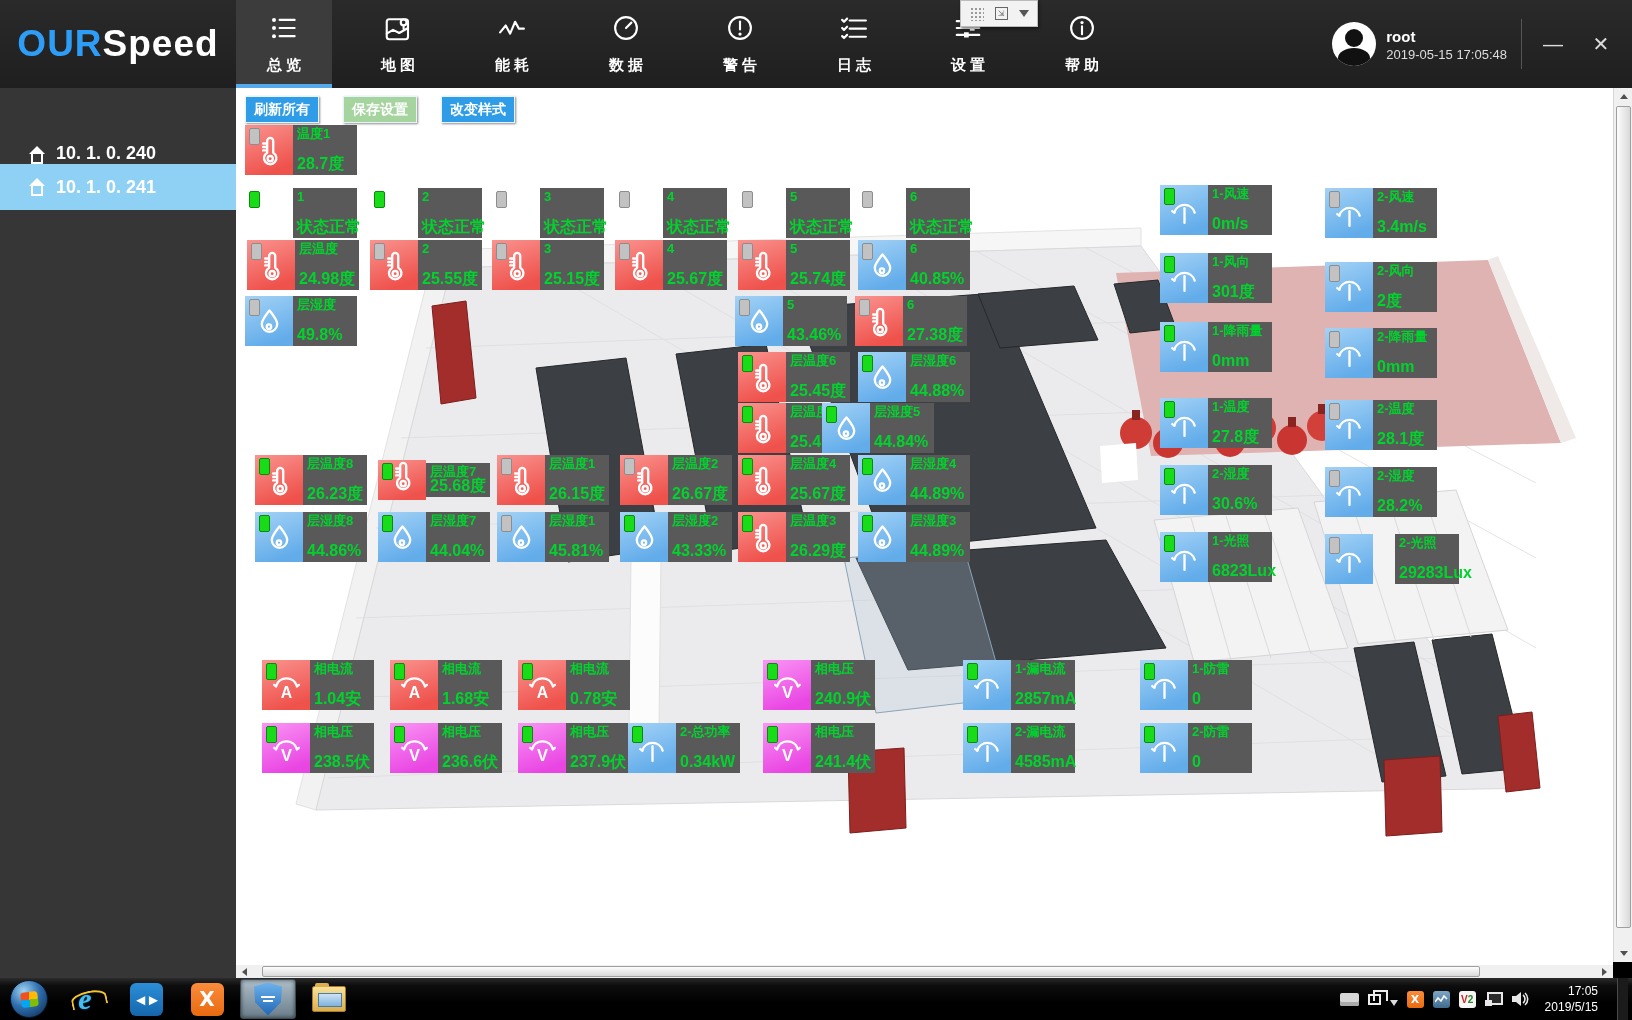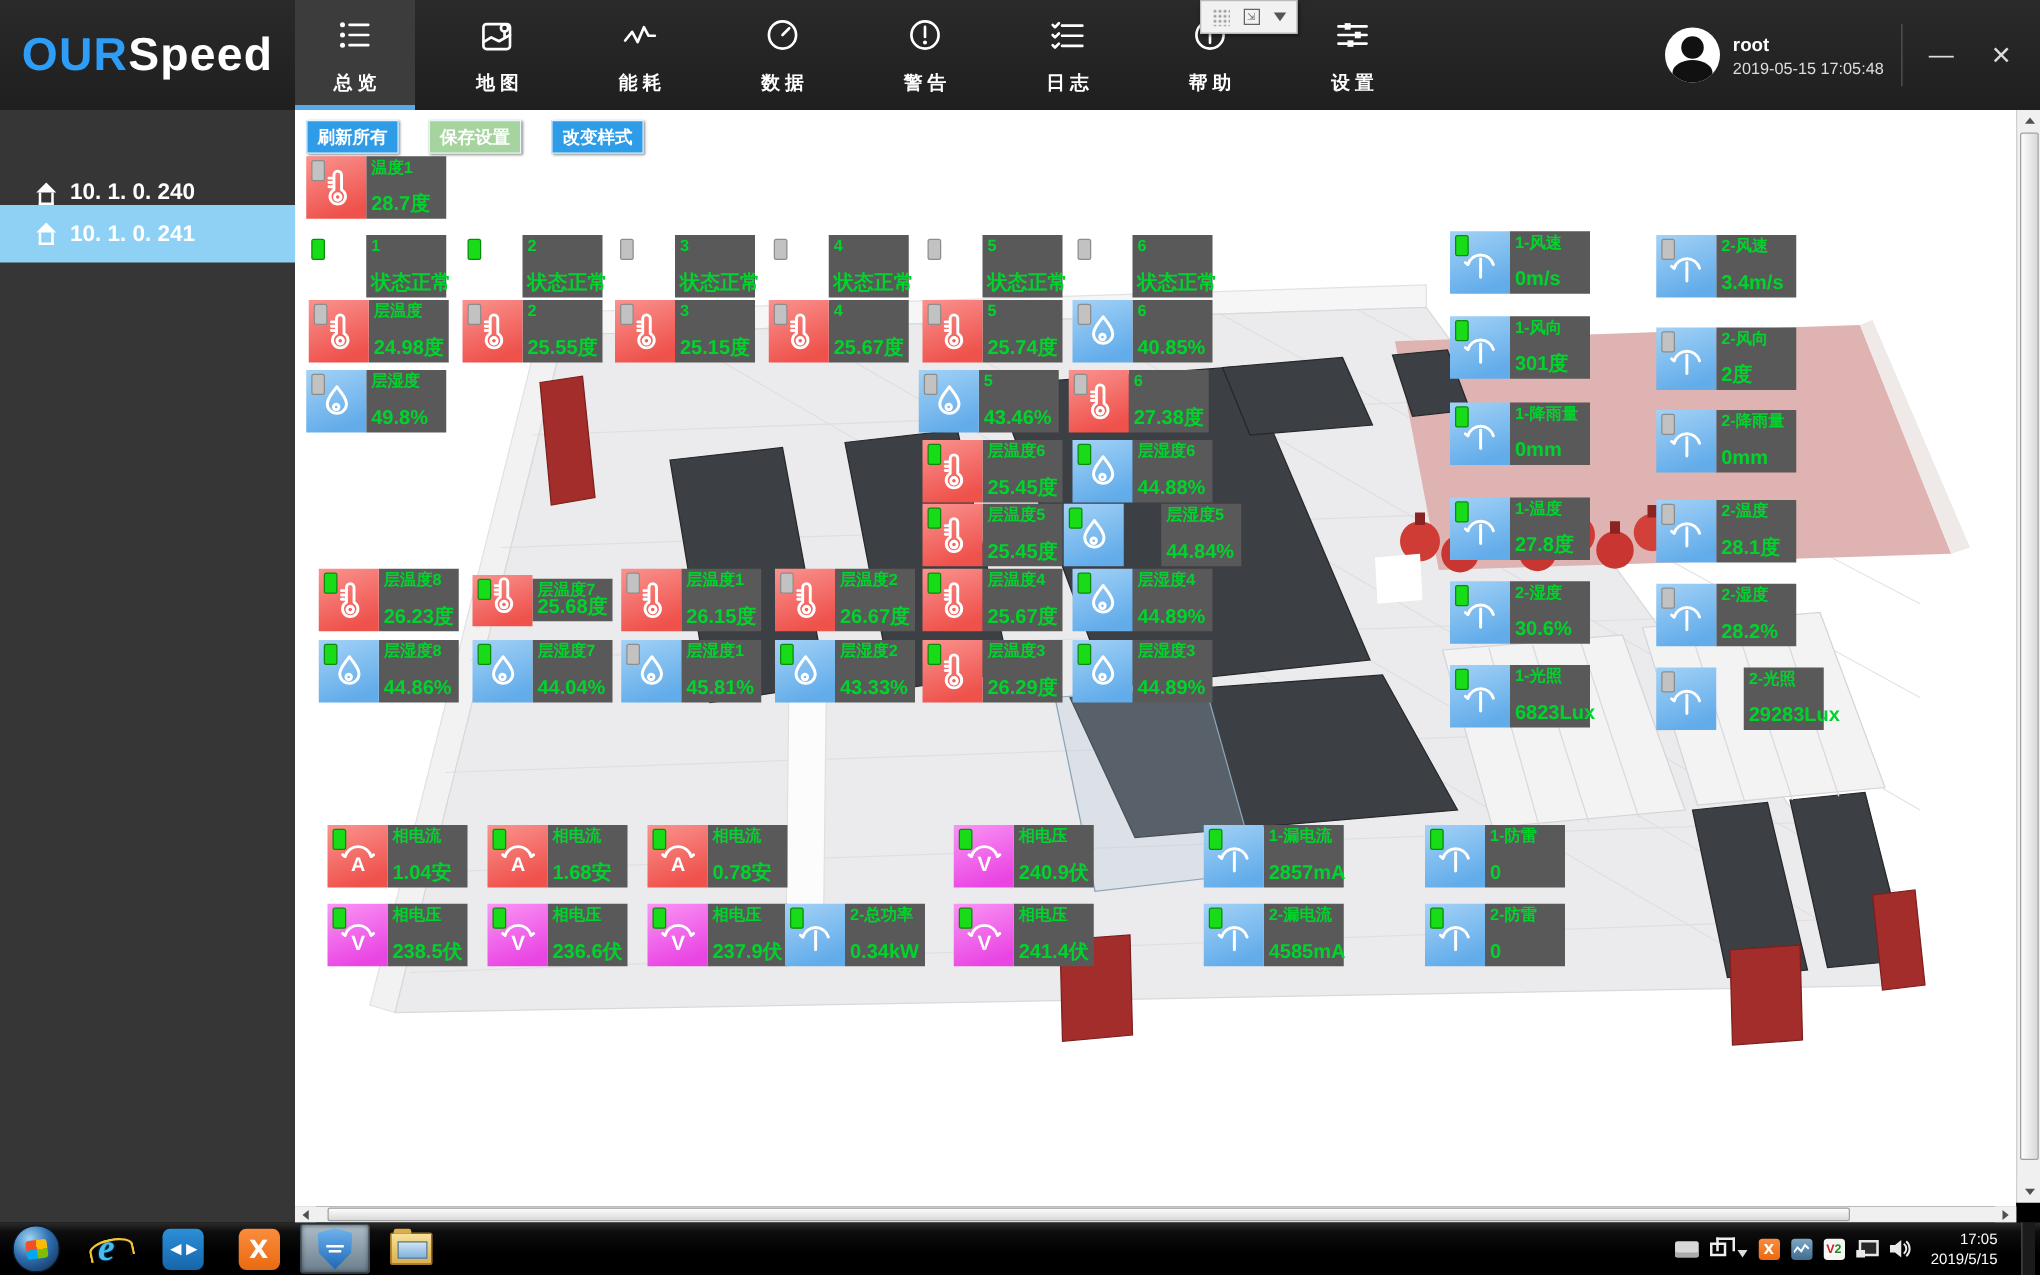--- a/index.html
+++ b/index.html
@@ -191,34 +191,34 @@
       </div>
       <div class="nav-tab">
         <span><svg viewBox="0 0 24 24">
             <path fill="none" stroke="#fff" stroke-width="1.7" stroke-linecap="round" stroke-linejoin="round" d="M8.5 6h13M8.5 12.5h13M8.5 19h13"></path>
             <path fill="none" stroke="#fff" stroke-width="1.7" stroke-linecap="round" stroke-linejoin="round" d="M2.5 5.5L4 7l2.5-2.5M2.5 12L4 13.5 6.5 11M2.5 18.5L4 20l2.5-2.5"></path>
           </svg></span>
                  <span class="nav-label">日 志</span>
       </div>
       <div class="nav-tab">
         <span><svg viewBox="0 0 24 24">
-            <circle fill="none" stroke="#fff" stroke-width="1.7" stroke-linecap="round" stroke-linejoin="round" cx="12" cy="12" r="8.7"></circle>
-            <circle cx="12" cy="7.6" r="1.3" fill="#fff"></circle>
-            <path fill="none" stroke="#fff" stroke-width="1.7" stroke-linecap="round" stroke-linejoin="round" d="M12 10.7V17"></path>
-          </svg></span>
-                 <span class="nav-label">帮 助</span>
-      </div>
-      <div class="nav-tab">
-        <span><svg viewBox="0 0 24 24">
             <path fill="none" stroke="#fff" stroke-width="1.7" stroke-linecap="round" stroke-linejoin="round" d="M3 6.5h18M3 12h18M3 17.5h18"></path>
             <rect x="7" y="4.4" width="3.8" height="4.2" fill="#fff"></rect>
             <rect x="13.5" y="9.9" width="3.8" height="4.2" fill="#fff"></rect>
             <rect x="8.8" y="15.4" width="3.8" height="4.2" fill="#fff"></rect>
           </svg></span>
                  <span class="nav-label">设 置</span>
+      </div>
+      <div class="nav-tab">
+        <span><svg viewBox="0 0 24 24">
+            <circle fill="none" stroke="#fff" stroke-width="1.7" stroke-linecap="round" stroke-linejoin="round" cx="12" cy="12" r="8.7"></circle>
+            <circle cx="12" cy="7.6" r="1.3" fill="#fff"></circle>
+            <path fill="none" stroke="#fff" stroke-width="1.7" stroke-linecap="round" stroke-linejoin="round" d="M12 10.7V17"></path>
+          </svg></span>
+                 <span class="nav-label">帮 助</span>
       </div>
     </div>
   <div id="nav-right">
     <div id="user-block">
       <div id="avatar"></div>
       <div>
         <div id="user-name">root</div>
         <div id="user-time">2019-05-15 17:05:48</div>
       </div>
     </div>
@@ -574,21 +574,21 @@
               <path fill="none" stroke="#fff" stroke-width="1.7" stroke-linecap="round" stroke-linejoin="round" d="M10.3 4.3a2.2 2.2 0 014.4 0v8.6a4.5 4.5 0 11-4.4 0z"></path>
               <circle fill="none" stroke="#fff" stroke-width="1.7" stroke-linecap="round" stroke-linejoin="round" cx="12.5" cy="17.2" r="1.9"></circle>
               <path fill="none" stroke="#fff" stroke-width="1.7" stroke-linecap="round" stroke-linejoin="round" d="M9.2 6.2H7.4M9.2 8.7H7.4M9.2 11.2H7.4"></path>
             </svg></span>
      </div>
      <div class="badge-body">
        <div class="badge-label">层温度5</div>
        <div class="badge-value">25.45度</div>
      </div>
       </div>
-      <div class="badge" style="left: 615px; top: 315px; gap: 30px;">
+      <div class="badge" style="left: 586px; top: 315px;">
         <div class="badge-icon c-blue">
        <span class="battery green"></span>
        <span><svg viewBox="0 0 24 24">
               <path fill="none" stroke="#fff" stroke-width="1.7" stroke-linecap="round" stroke-linejoin="round" d="M12 3.2c3.2 4.2 5.6 7 5.6 9.9a5.6 5.6 0 11-11.2 0c0-2.9 2.4-5.7 5.6-9.9z"></path>
               <circle fill="none" stroke="#fff" stroke-width="1.7" stroke-linecap="round" stroke-linejoin="round" cx="11.6" cy="15" r="1.6"></circle>
             </svg></span>
      </div>
      <div class="badge-body">
        <div class="badge-label">层湿度5</div>
        <div class="badge-value">44.84%</div>

